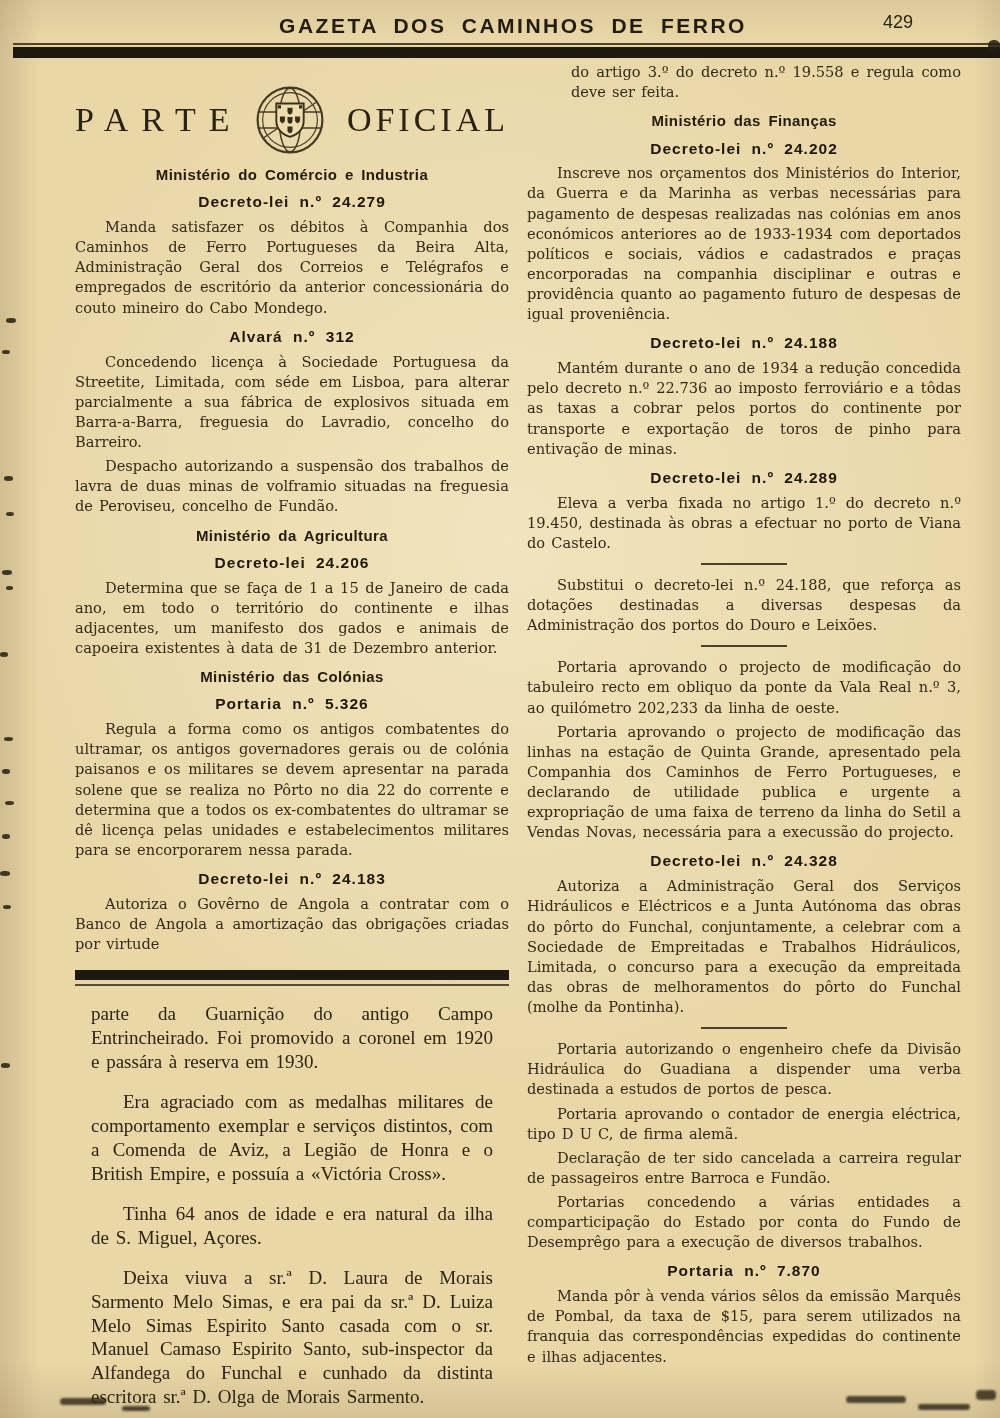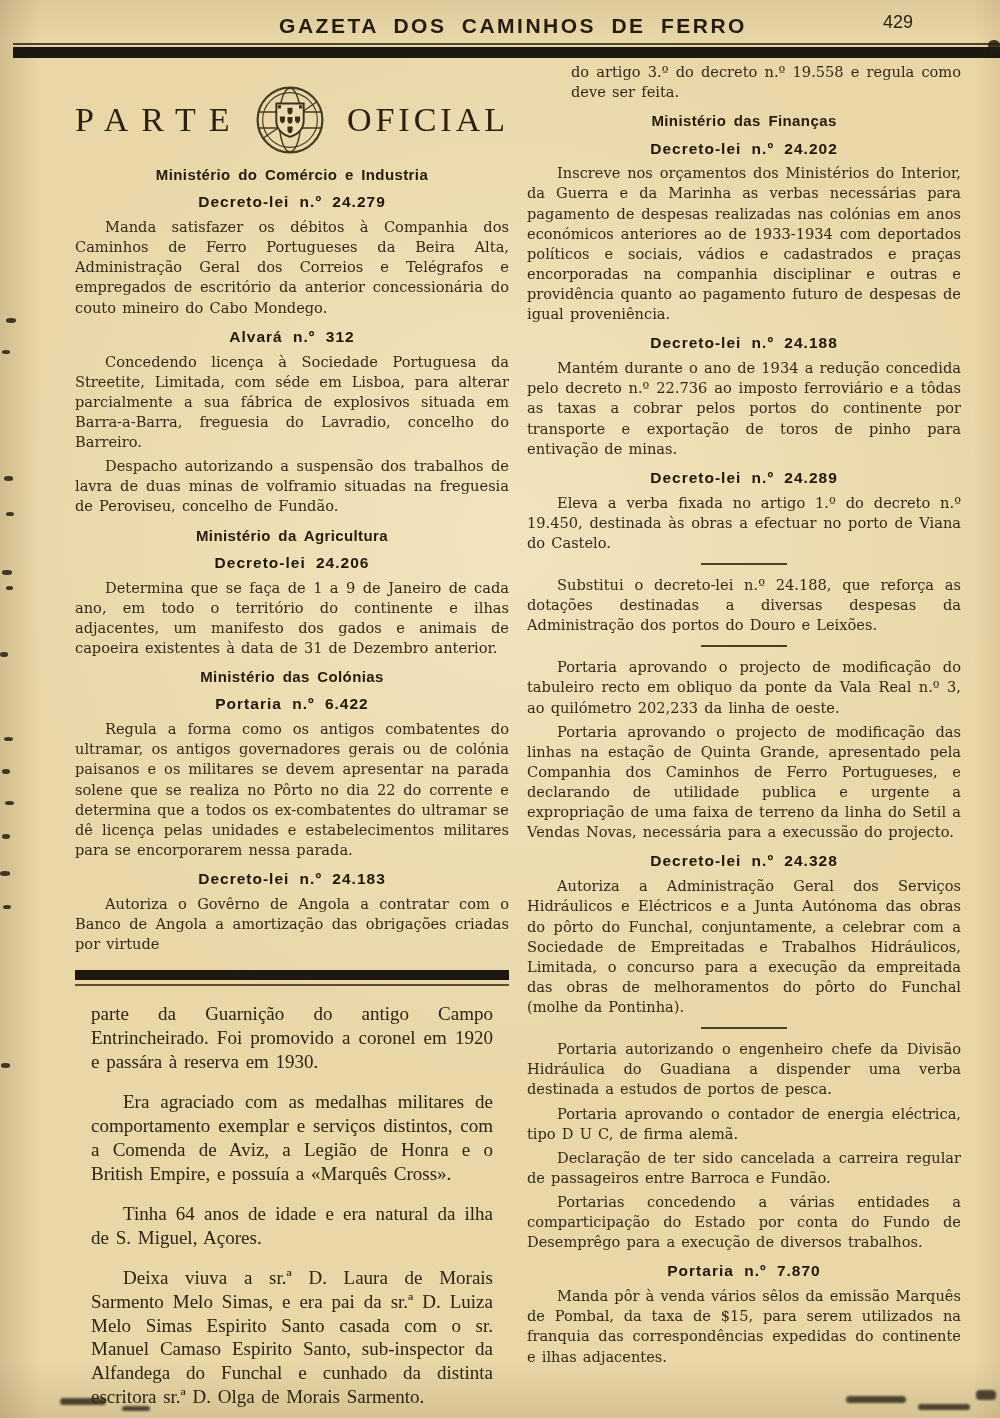--- a/index.html
+++ b/index.html
@@ -115,37 +115,37 @@
       <h2 class="ministry">Ministério do Comércio e Industria</h2>
       <h3 class="law">Decreto-lei n.º 24.279</h3>
       <p class="body">Manda satisfazer os débitos à Companhia dos Caminhos de Ferro Portugueses da Beira Alta, Administração Geral dos Correios e Telégrafos e empregados de escritório da anterior concessionária do couto mineiro do Cabo Mondego.</p>
 
       <h3 class="law">Alvará n.º 312</h3>
       <p class="body">Concedendo licença à Sociedade Portuguesa da Streetite, Limitada, com séde em Lisboa, para alterar parcialmente a sua fábrica de explosivos situada em Barra-a-Barra, freguesia do Lavradio, concelho do Barreiro.</p>
       <p class="body">Despacho autorizando a suspensão dos trabalhos de lavra de duas minas de volframio situadas na freguesia de Peroviseu, concelho de Fundão.</p>
 
       <h2 class="ministry">Ministério da Agricultura</h2>
       <h3 class="law">Decreto-lei 24.206</h3>
-      <p class="body">Determina que se faça de 1 a 9 de Janeiro de cada ano, em todo o território do continente e ilhas adjacentes, um manifesto dos gados e animais de capoeira existentes à data de 31 de Dezembro anterior.</p>
+      <p class="body">Determina que se faça de 1 a 15 de Janeiro de cada ano, em todo o território do continente e ilhas adjacentes, um manifesto dos gados e animais de capoeira existentes à data de 31 de Dezembro anterior.</p>
 
       <h2 class="ministry">Ministério das Colónias</h2>
-      <h3 class="law">Portaria n.º 6.422</h3>
+      <h3 class="law">Portaria n.º 5.326</h3>
       <p class="body">Regula a forma como os antigos combatentes do ultramar, os antigos governadores gerais ou de colónia paisanos e os militares se devem apresentar na parada solene que se realiza no Pôrto no dia 22 do corrente e determina que a todos os ex-combatentes do ultramar se dê licença pelas unidades e estabelecimentos militares para se encorporarem nessa parada.</p>
 
       <h3 class="law">Decreto-lei n.º 24.183</h3>
       <p class="body">Autoriza o Govêrno de Angola a contratar com o Banco de Angola a amortização das obrigações criadas por virtude</p>
 
       <div class="divider">
         <div class="bar"></div>
         <div class="line"></div>
       </div>
 
       <div class="obit-wrap">
         <p class="obit cont">parte da Guarnição do antigo Campo Entrincheirado. Foi promovido a coronel em 1920 e passára à reserva em 1930.</p>
-        <p class="obit">Era agraciado com as medalhas militares de comportamento exemplar e serviços distintos, com a Comenda de Aviz, a Legião de Honra e o British Empire, e possuía a «Marquês Cross».</p>
+        <p class="obit">Era agraciado com as medalhas militares de comportamento exemplar e serviços distintos, com a Comenda de Aviz, a Legião de Honra e o British Empire, e possuía a «Victória Cross».</p>
         <p class="obit">Tinha 64 anos de idade e era natural da ilha de S. Miguel, Açores.</p>
         <p class="obit">Deixa viuva a sr.ª D. Laura de Morais Sarmento Melo Simas, e era pai da sr.ª D. Luiza Melo Simas Espirito Santo casada com o sr. Manuel Camaso Espirito Santo, sub-inspector da Alfandega do Funchal e cunhado da distinta escritora sr.ª D. Olga de Morais Sarmento.</p>
         <p class="obit">A todos envia a «Gazeta dos Caminhos de Ferro» sentidas condolências.</p>
       </div>
     </div>
 
     <div class="col">
 
       <p class="body cont rt-first">do artigo 3.º do decreto n.º 19.558 e regula como deve ser feita.</p>
 

